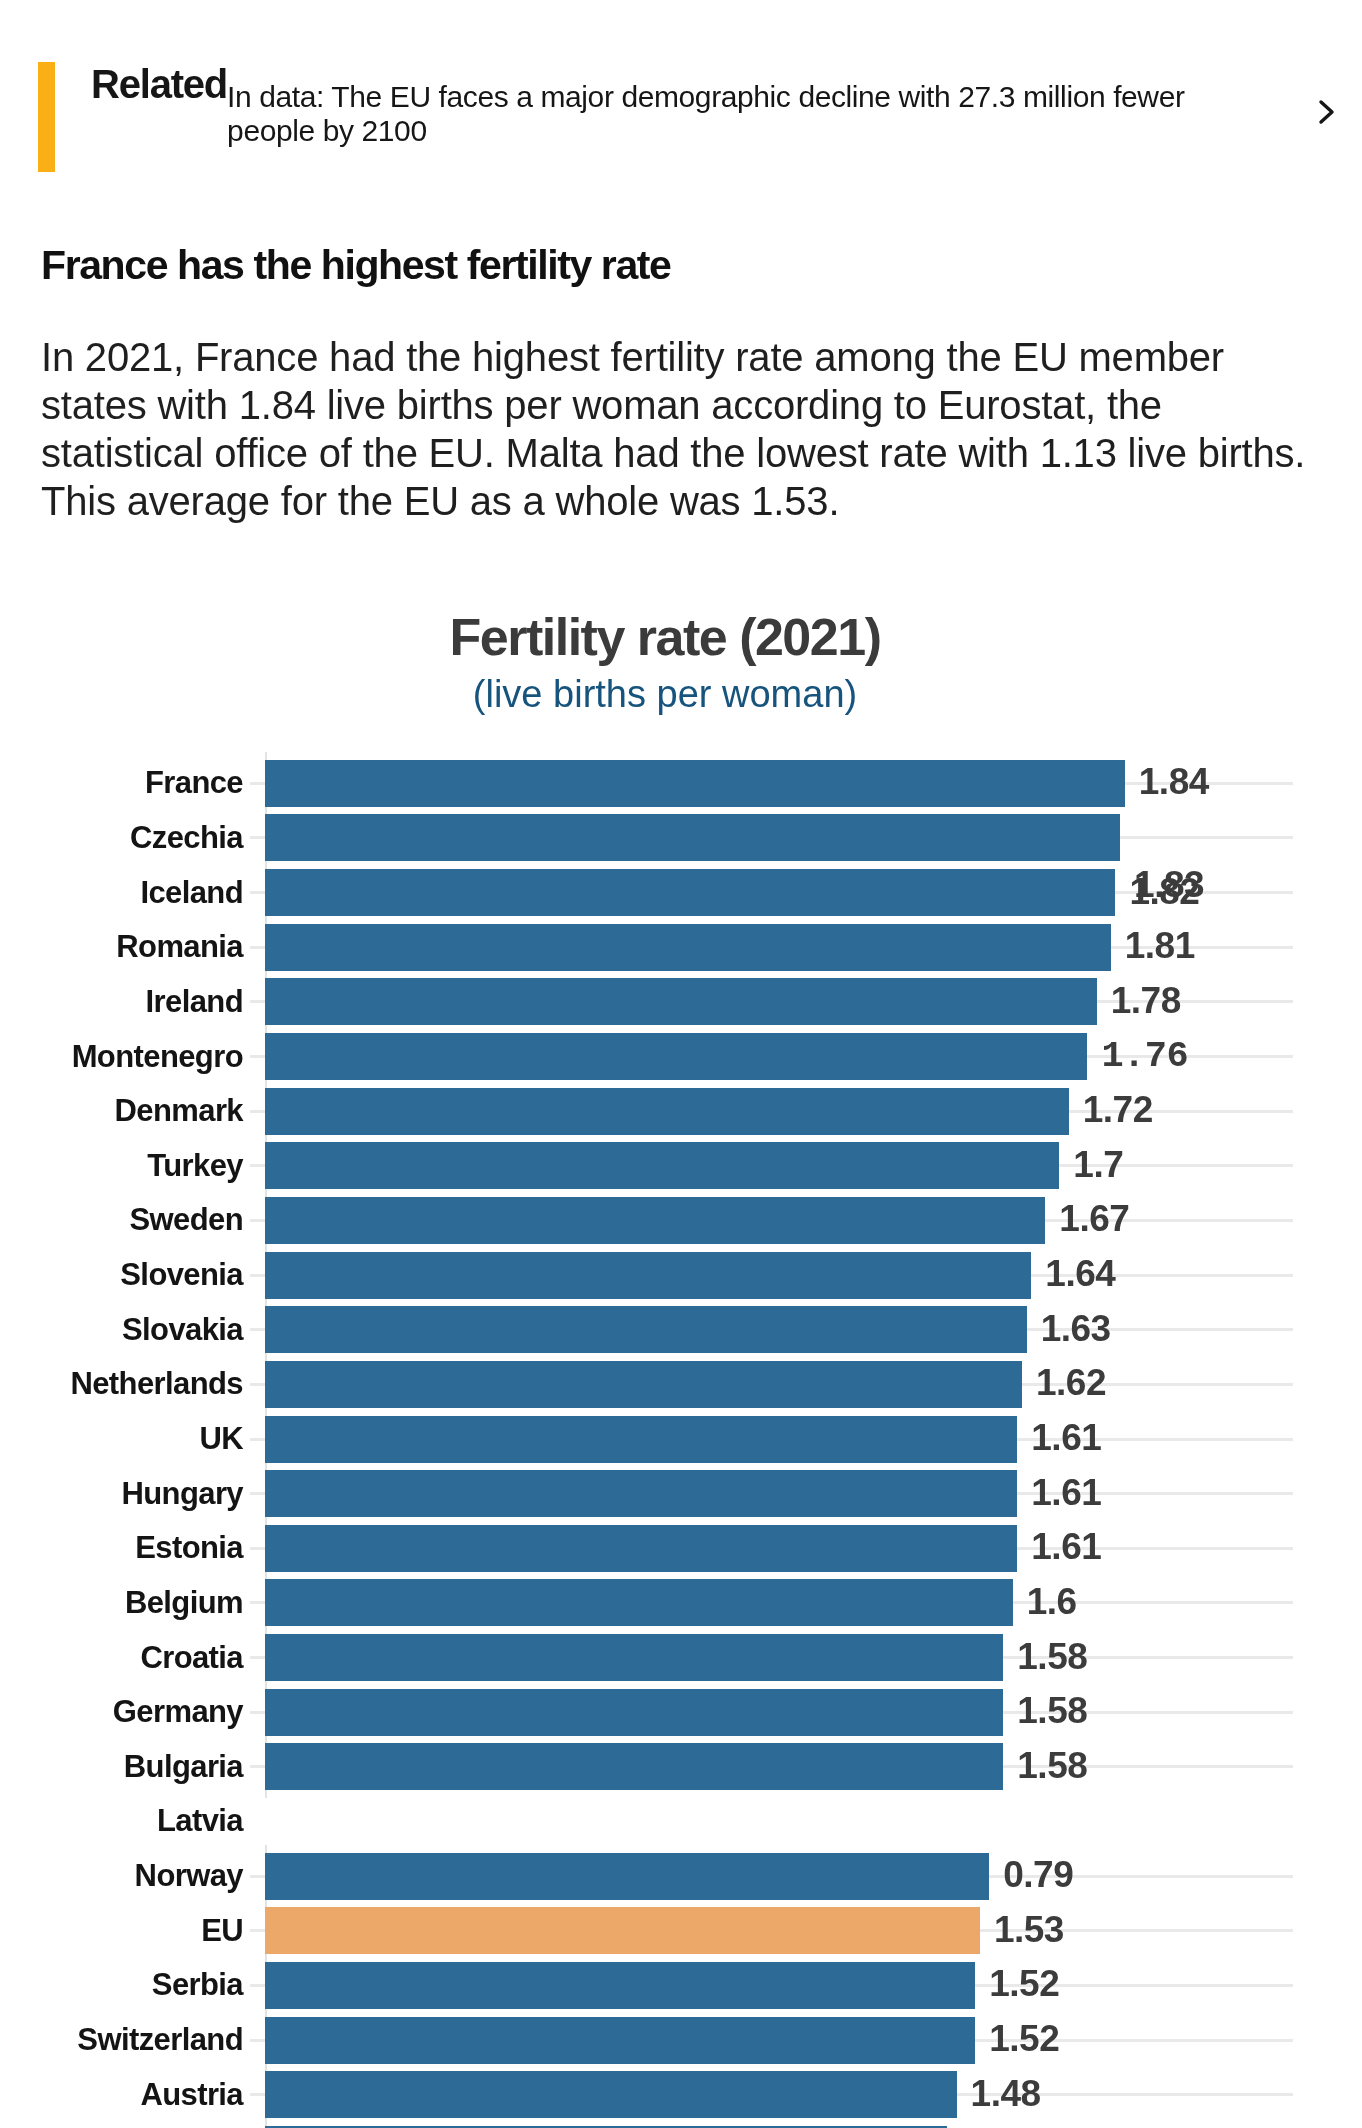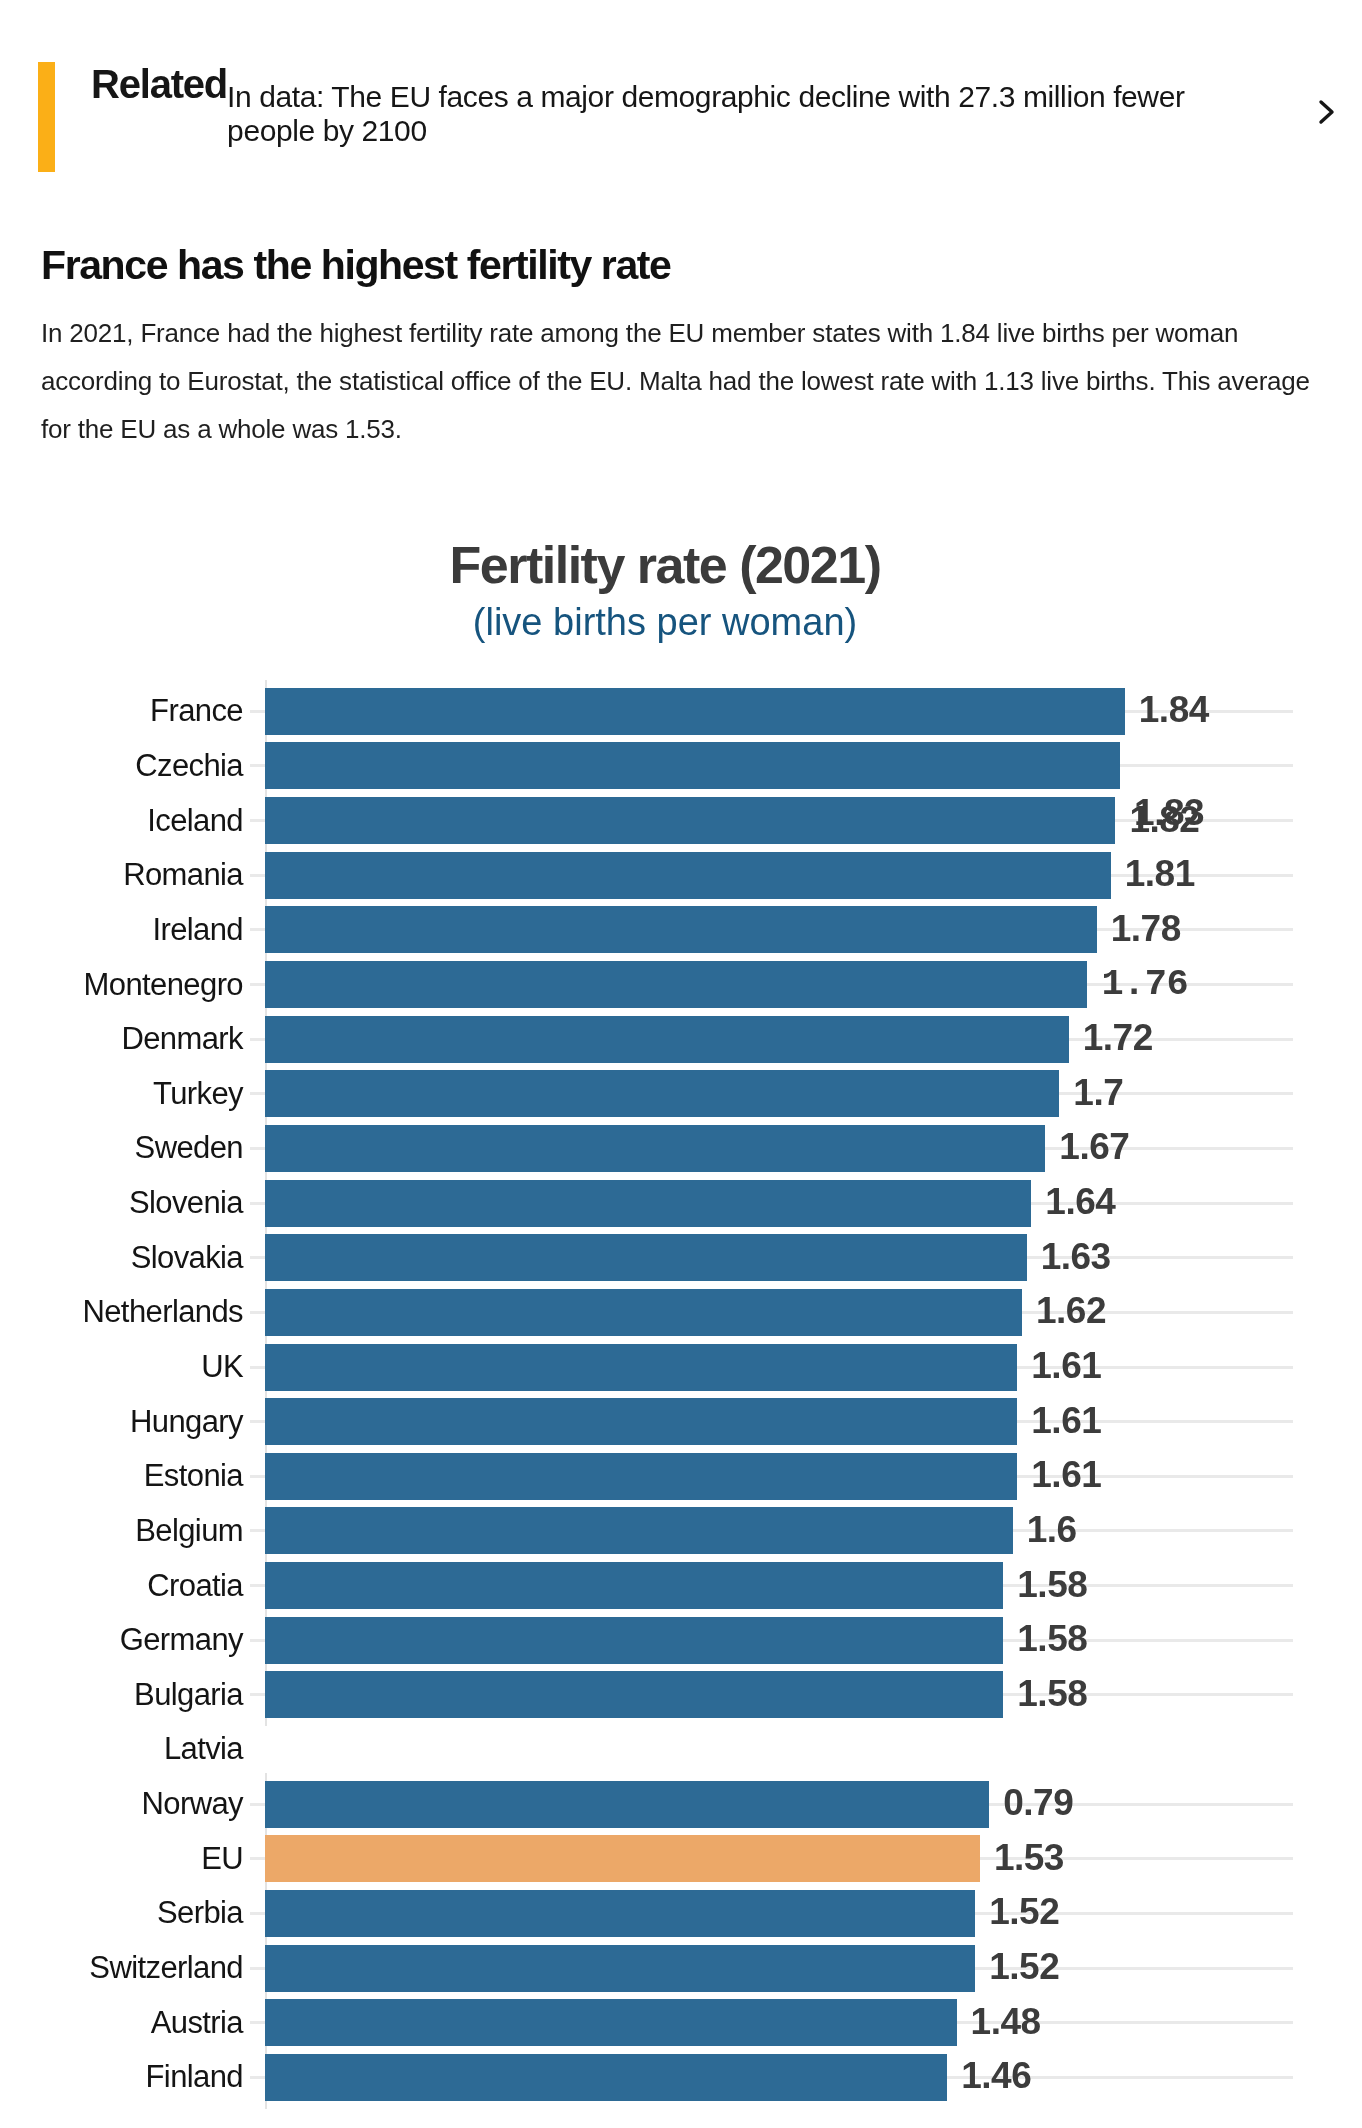--- a/index.html
+++ b/index.html
@@ -51,23 +51,23 @@
 
   
   .article-heading {
     margin: 70px 0 0 41px;
     font-size: 41px;
     font-weight: 700;
     letter-spacing: -1.4px;
     color: #111111;
   }
   .article-paragraph {
-    margin: 20px 41px 0 41px;
+    margin: 44px 41px 0 41px;
     width: 1286px;
-    font-size: 26px;
+    font-size: 40px;
     line-height: 48px;
     letter-spacing: -0.2px;
     color: #1f1f1f;
   }
 
   
   .chart { margin-top: 82px; }
   .chart-title {
     text-align: center;
     width: 1330px;
@@ -88,21 +88,21 @@
     display: flex;
     align-items: center;
     height: 54.65px;
     position: relative;
   }
   .row-label {
     width: 210px;
     padding-right: 7px;
     text-align: right;
     font-size: 31px;
-    font-weight: 400;
+    font-weight: 700;
     letter-spacing: -0.6px;
     color: #141414;
     white-space: nowrap;
     flex: 0 0 auto;
   }
   .bar-area {
     margin-left: 15px;
     width: 1028px;
     height: 100%;
     position: relative;

